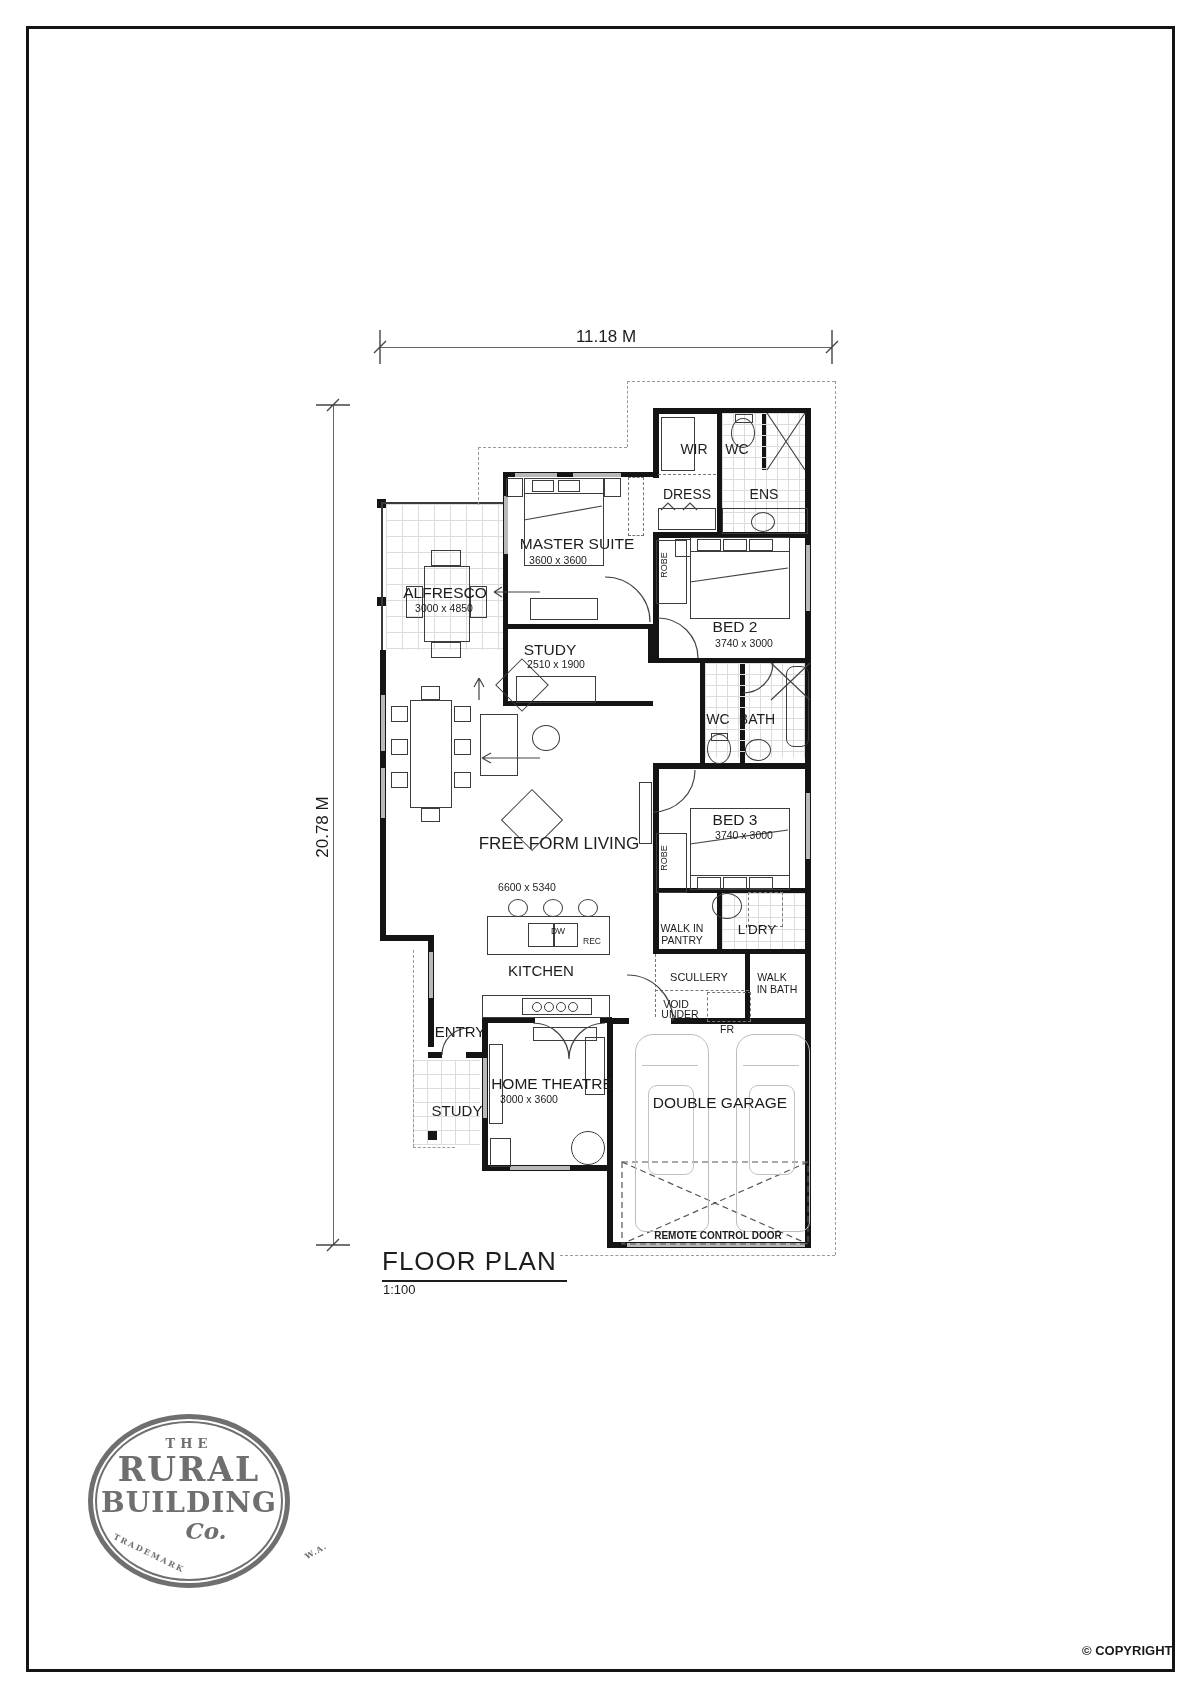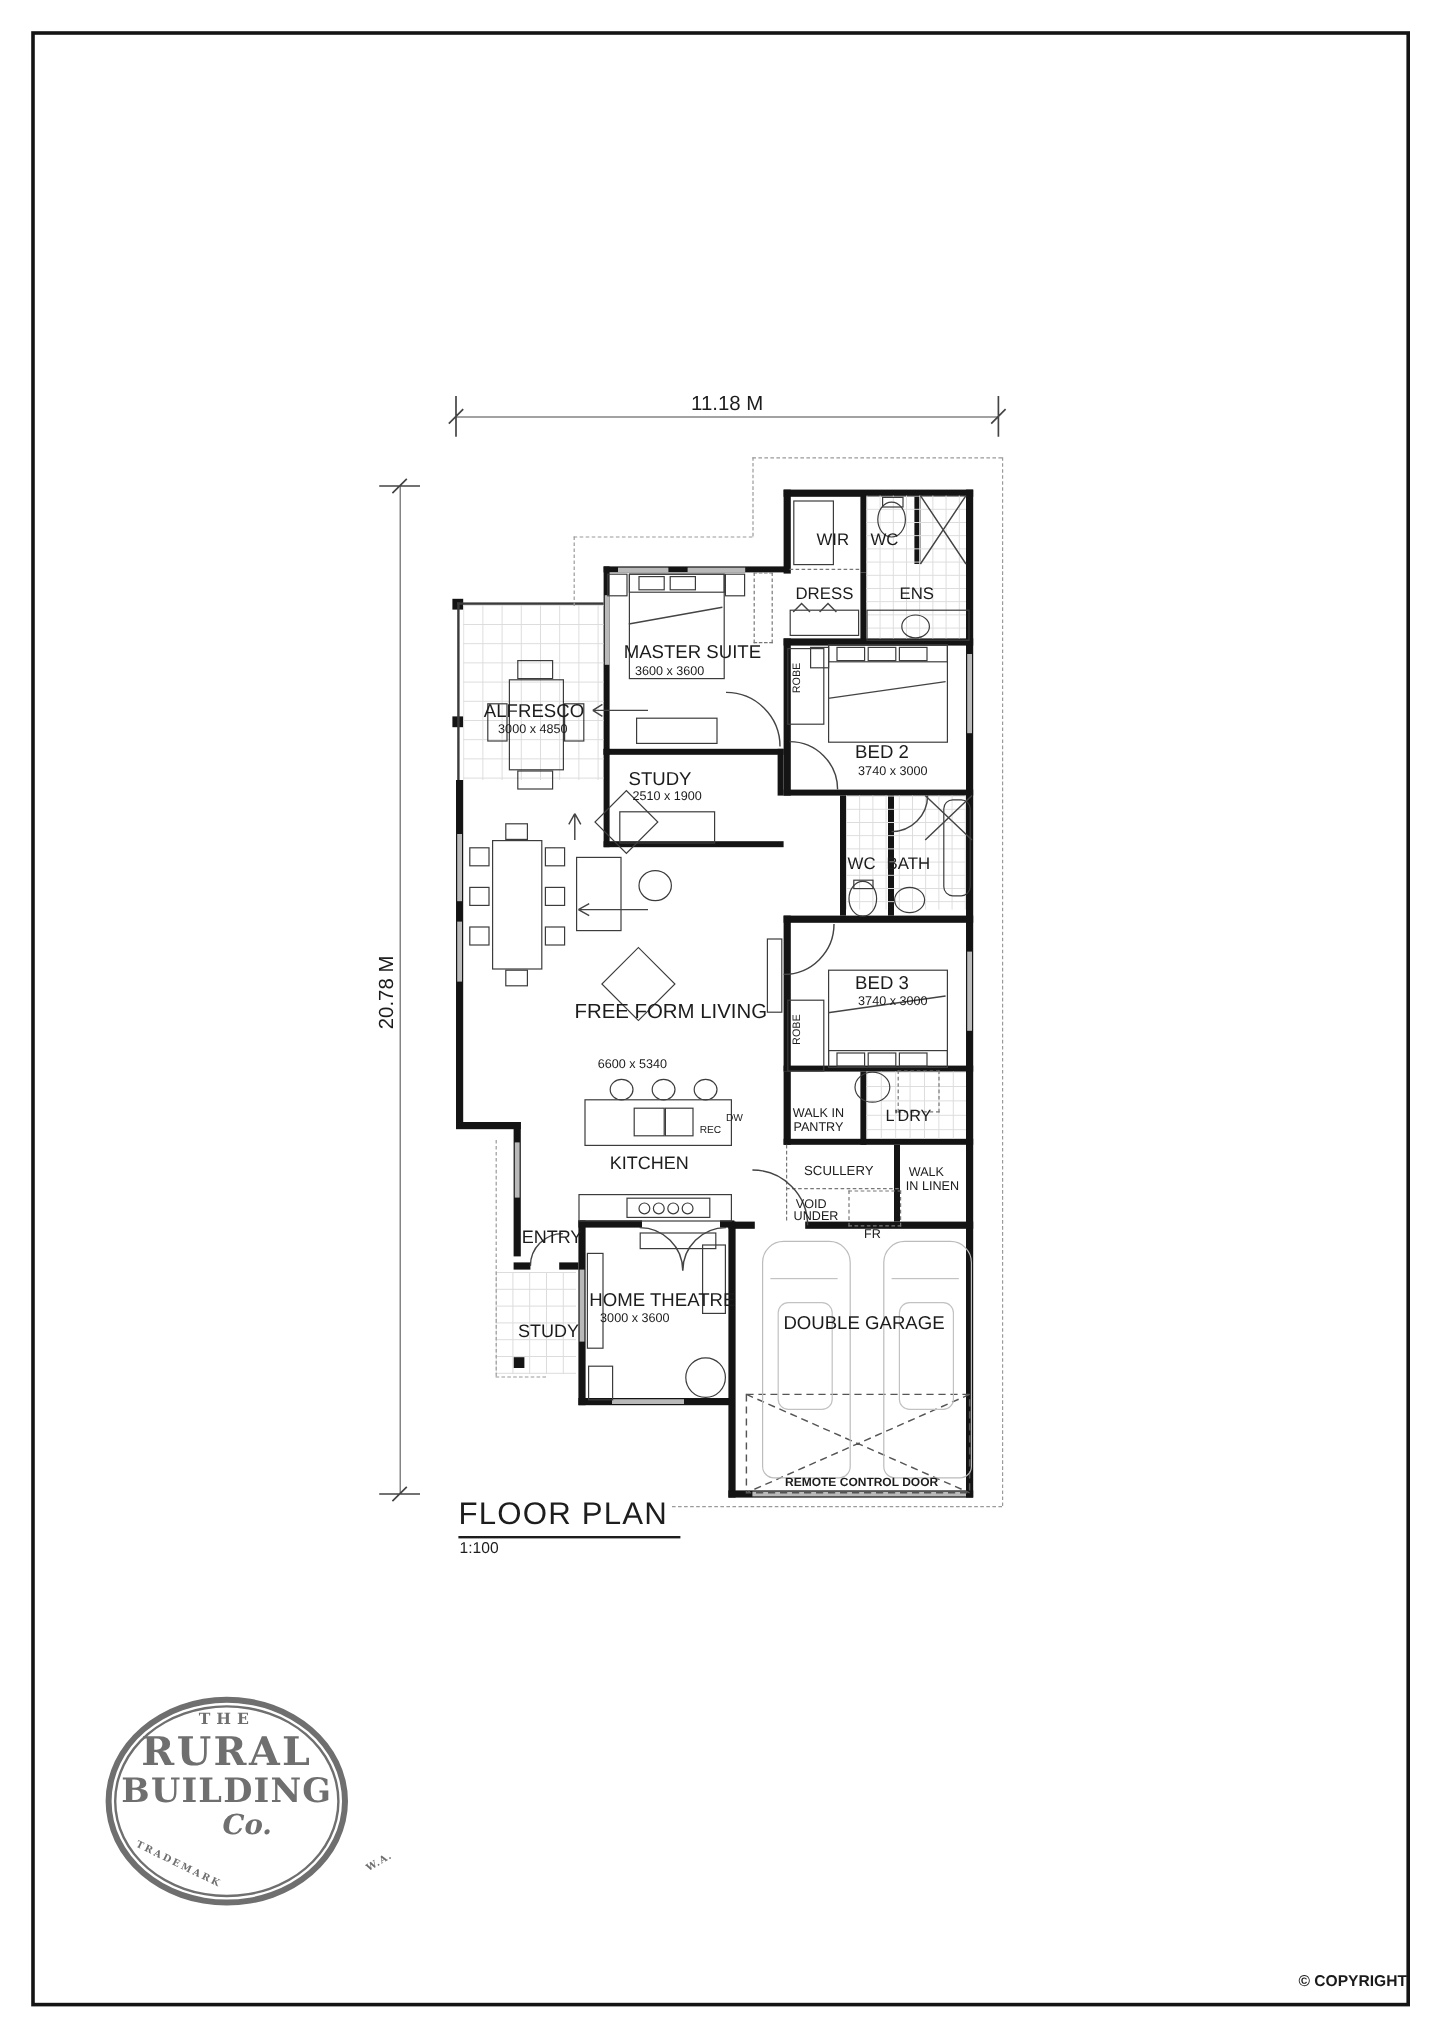--- a/index.html
+++ b/index.html
@@ -34,21 +34,21 @@
   .car-hood{position:absolute;left:6px;top:30px;width:56px;height:0;border-top:1.5px solid #c2c2c2;}
   .fp-title{position:absolute;left:382px;top:1246px;font-size:26px;letter-spacing:1px;color:#1d1d1d;
             border-bottom:2.5px solid #1d1d1d;padding:0 10px 3px 0;}
   .fp-scale{position:absolute;left:383px;top:1282px;font-size:13px;color:#1d1d1d;}
   .footer-title{position:absolute;left:84px;top:1632px;font-size:28px;letter-spacing:6px;color:#2b2b2b;white-space:pre;}
   .copyright{position:absolute;left:1082px;top:1643px;font-size:13px;font-weight:700;color:#1a1a1a;}
   .logo{position:absolute;left:88px;top:1414px;width:202px;height:174px;color:#6f6f6f;}
   .logo-oo{position:absolute;inset:0;border:5px solid #6f6f6f;border-radius:50%;}
   .logo-oi{position:absolute;inset:7px;border:2px solid #6f6f6f;border-radius:50%;}
   .logo-stack{position:absolute;inset:0;text-align:center;font-family:"DejaVu Serif",serif;font-weight:700;}
-  .logo-the{margin-top:12px;font-size:13px;letter-spacing:5px;}
+  .logo-the{margin-top:22px;font-size:13px;letter-spacing:5px;}
   .logo-rural{font-size:33px;line-height:1;letter-spacing:2px;margin-top:2px;}
   .logo-building{font-size:28px;line-height:1;letter-spacing:1px;margin-top:3px;}
   .logo-co{font-size:23px;line-height:1;font-style:italic;margin-top:2px;margin-left:34px;}
   .logo-tm{position:absolute;left:22px;top:134px;font-size:8px;letter-spacing:2px;font-weight:700;
            transform:rotate(26deg);font-family:"DejaVu Serif",serif;}
   .logo-wa{position:absolute;left:216px;top:132px;font-size:8px;letter-spacing:1px;font-weight:700;
            transform:rotate(-30deg);font-family:"DejaVu Serif",serif;}
 </style>
 </head>
 <body>
@@ -249,28 +249,28 @@
       <div class="lbl" style="left: 556px; top: 664px; font-size: 10.5px;">2510 x 1900</div>
       <div class="lbl" style="left: 445px; top: 593px; font-size: 15.5px;">ALFRESCO</div>
       <div class="lbl" style="left: 444px; top: 608px; font-size: 10.5px;">3000 x 4850</div>
       <div class="lbl" style="left: 718px; top: 719px; font-size: 14px;">WC</div>
       <div class="lbl" style="left: 757px; top: 719px; font-size: 14px;">BATH</div>
       <div class="lbl" style="left: 735px; top: 820px; font-size: 15.5px;">BED 3</div>
       <div class="lbl" style="left: 744px; top: 835px; font-size: 10.5px;">3740 x 3000</div>
       <div class="lbl" style="left: 559px; top: 843px; font-size: 17px;">FREE FORM LIVING</div>
       <div class="lbl" style="left: 527px; top: 887px; font-size: 10.5px;">6600 x 5340</div>
       <div class="lbl" style="left: 541px; top: 970px; font-size: 15px;">KITCHEN</div>
-      <div class="lbl" style="left: 591px; top: 931px; font-size: 8.5px; padding-left: 42px;">DW</div>
+      <div class="lbl" style="left: 558px; top: 931px; font-size: 8.5px;">DW</div>
       <div class="lbl" style="left: 592px; top: 941px; font-size: 8.5px;">REC</div>
       <div class="lbl" style="left: 682px; top: 928px; font-size: 10.5px;">WALK IN</div>
       <div class="lbl" style="left: 682px; top: 940px; font-size: 10.5px;">PANTRY</div>
       <div class="lbl" style="left: 757px; top: 930px; font-size: 13.5px; text-align: right;">L'DRY</div>
       <div class="lbl" style="left: 699px; top: 977px; font-size: 11px;">SCULLERY</div>
       <div class="lbl" style="left: 772px; top: 977px; font-size: 10.5px;">WALK</div>
-      <div class="lbl" style="left: 777px; top: 989px; font-size: 10.5px;">IN LINEN</div>
+      <div class="lbl" style="left: 777px; top: 989px; font-size: 10.5px;">IN BATH</div>
       <div class="lbl" style="left: 676px; top: 1004px; font-size: 10.5px;">VOID</div>
       <div class="lbl" style="left: 680px; top: 1014px; font-size: 10.5px;">UNDER</div>
       <div class="lbl" style="left: 727px; top: 1006px; font-size: 10.5px; margin-top: 23px;">FR</div>
       <div class="lbl" style="left: 460px; top: 1031px; font-size: 15px;">ENTRY</div>
       <div class="lbl" style="left: 457px; top: 1110px; font-size: 15px;">STUDY</div>
       <div class="lbl" style="left: 552px; top: 1084px; font-size: 15.5px;">HOME THEATRE</div>
       <div class="lbl" style="left: 529px; top: 1099px; font-size: 10.5px;">3000 x 3600</div>
       <div class="lbl" style="left: 720px; top: 1103px; font-size: 15.5px;">DOUBLE GARAGE</div>
       <div class="lbl bold" style="left: 718px; top: 1236px; font-size: 10px;">REMOTE CONTROL DOOR</div>
     </div>

